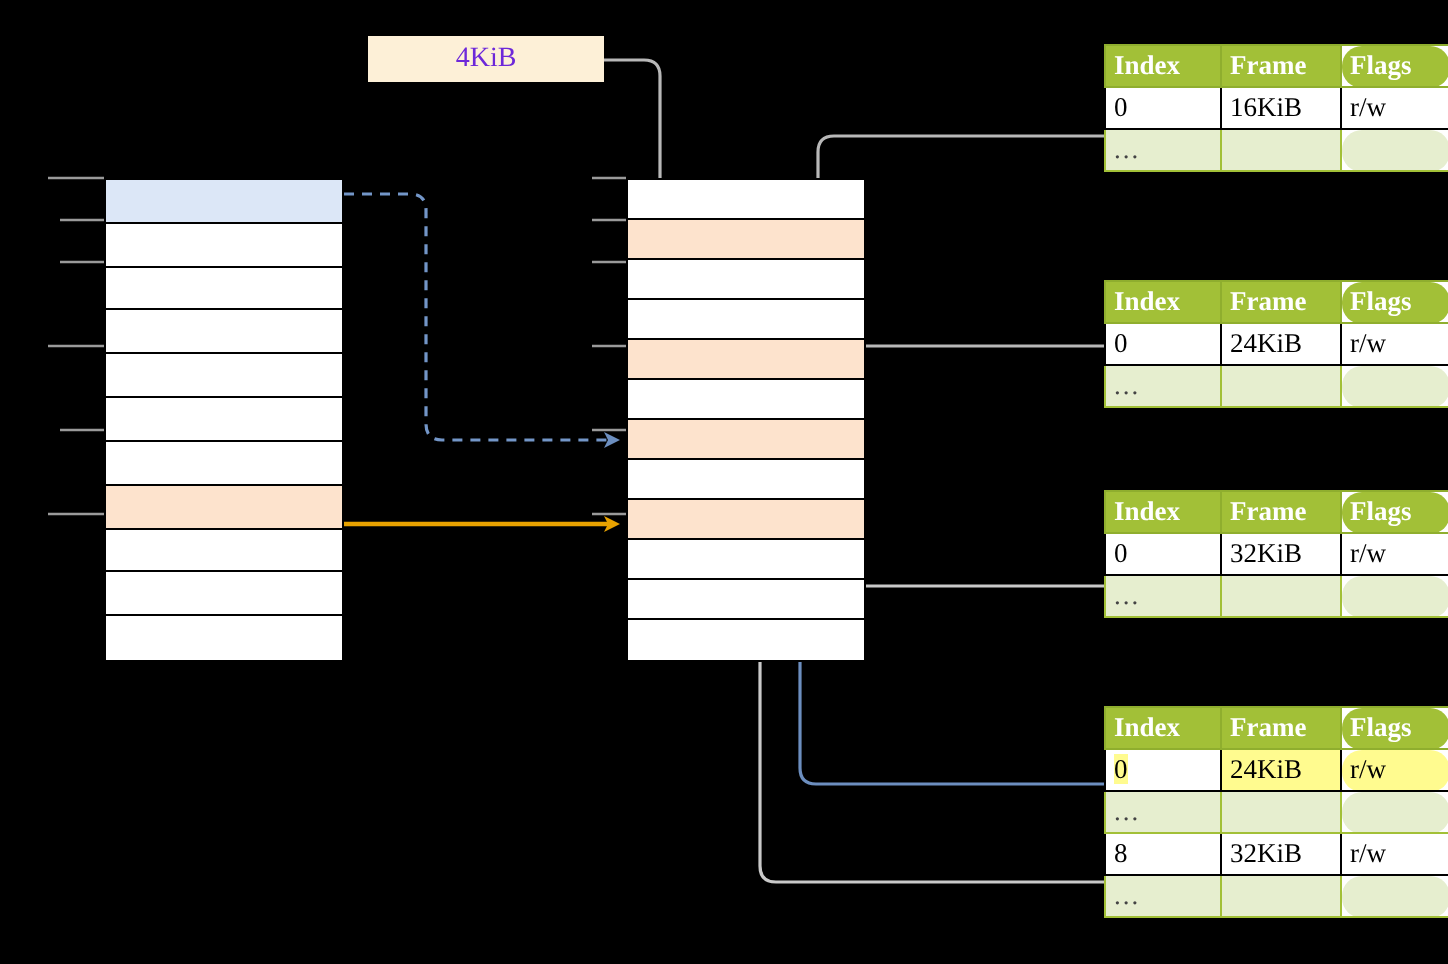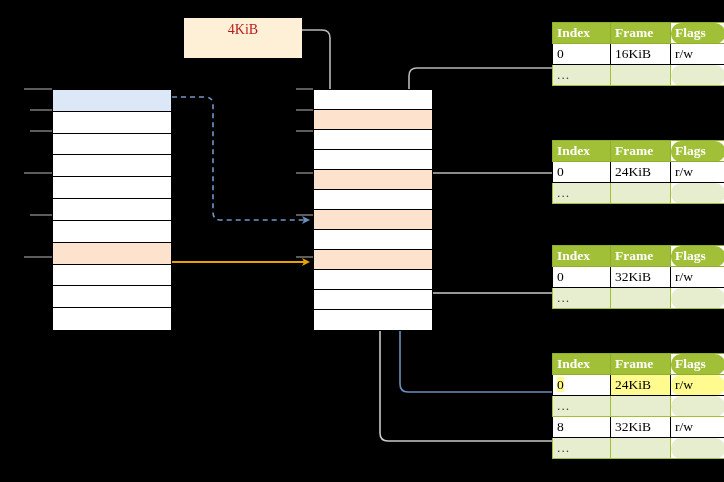--- a/index.html
+++ b/index.html
@@ -25,21 +25,21 @@
   .ptable td.ell{background:#E6EECF;border-color:#A2C037;color:#444;letter-spacing:1px;}
   .ptable td.hl{background:#FFFB8F;}
   .ptable td.hltext{background:#fff;}
   .ptable td.hltext span{background:#FFFB8F;}
   .col-i{width:58px;}
   .col-f{width:60px;}
   .col-g{width:54px;border-radius:10px;}
 
   
   .sizelabel{position:absolute;background:#FDF0D7;border:none;
-     font-size:14px;color:#b91c1c;text-align:center;line-height:23px;height:40px;}
+     font-size:14px;color:#6d28d9;text-align:center;line-height:23px;height:23px;}
 </style>
 </head>
 <body>
 
 <div id="stage">
 
   <svg id="wires" viewBox="0 0 724 482">
     <defs>
       <marker id="ag" markerWidth="10" markerHeight="10" refX="5" refY="5" orient="auto" markerUnits="userSpaceOnUse">
         <path d="M1,1 L9,5 L1,9 L3,5 z" fill="#B8B8B8"></path>

